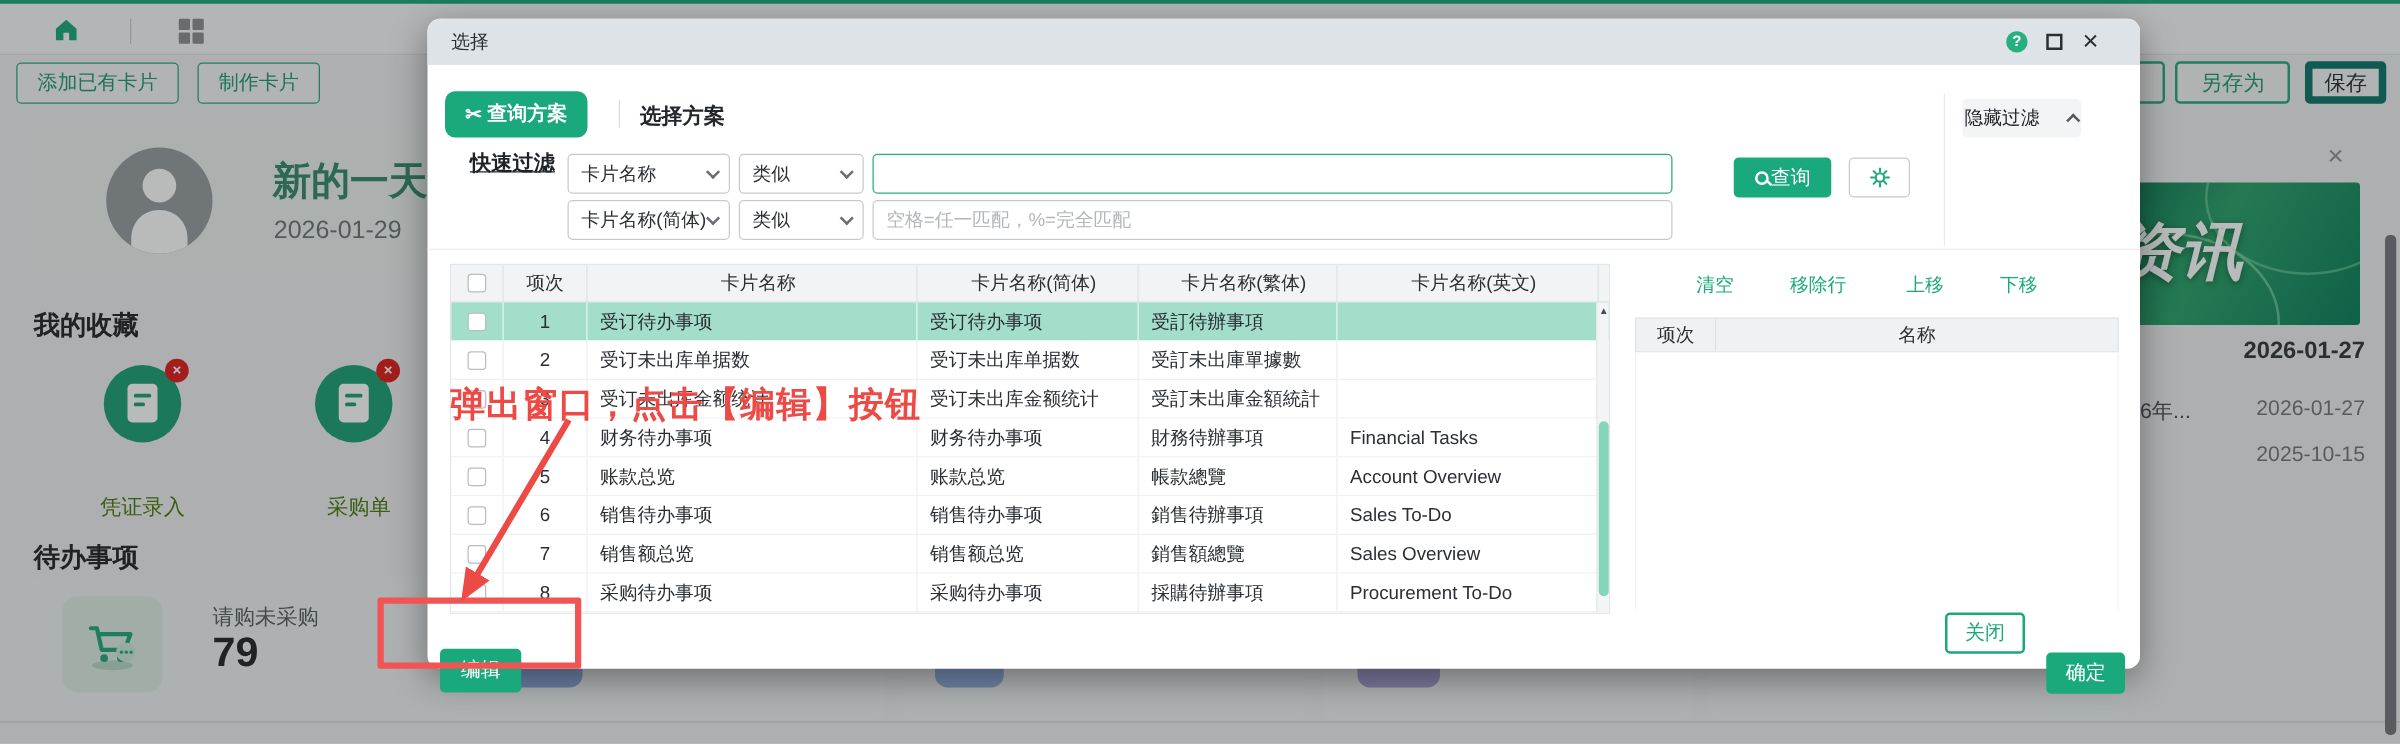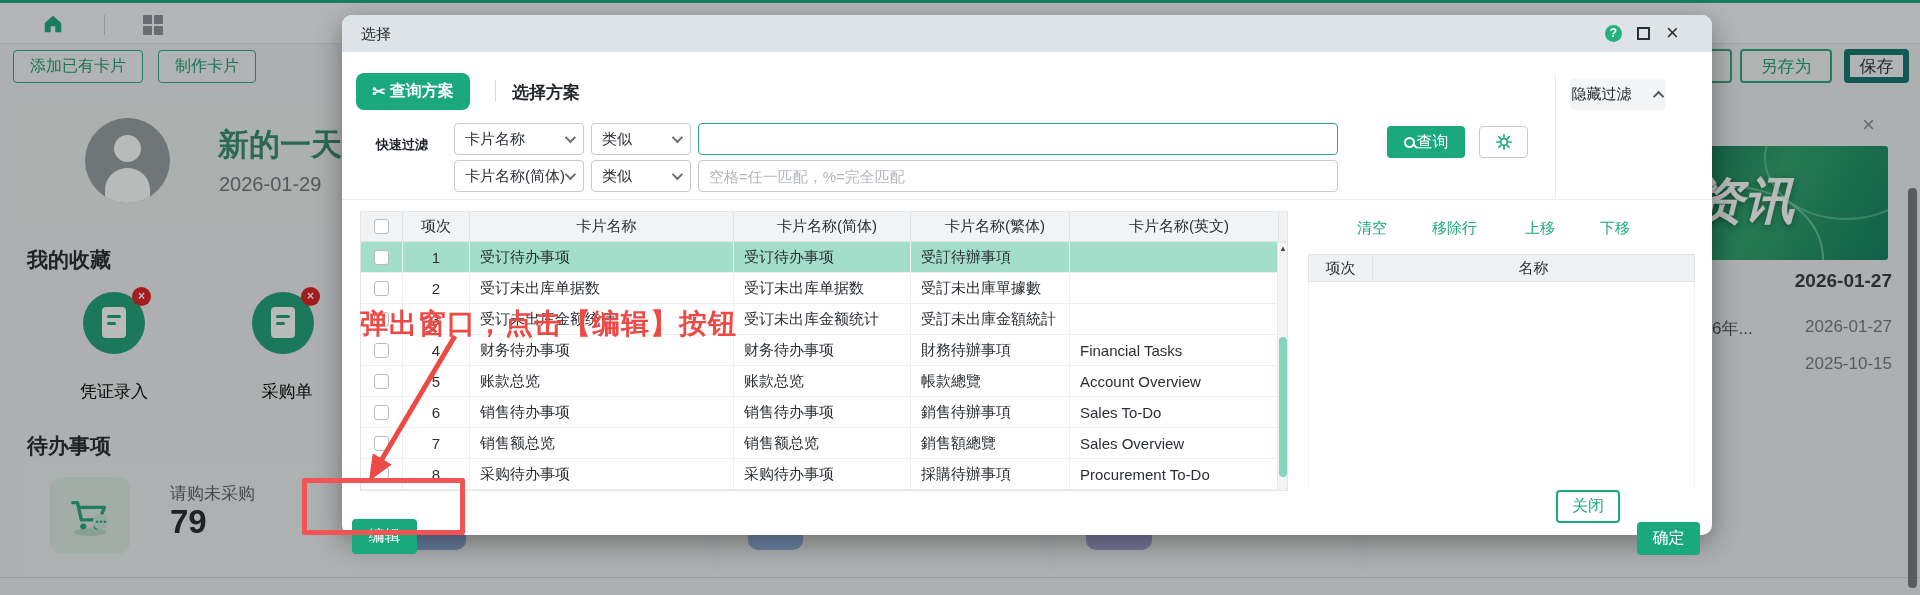--- a/index.html
+++ b/index.html
@@ -24,21 +24,21 @@
   .avatar .head{position:absolute;left:29px;top:17px;width:27px;height:27px;border-radius:50%;background:#fff;}
   .avatar .body{position:absolute;left:20px;top:50px;width:45px;height:40px;border-radius:22px 22px 0 0;background:#fff;}
   .greet-title{left:218px;top:124px;font-size:31px;font-weight:600;color:#358a6d;}
   .greet-date{left:219px;top:173px;font-size:20px;color:#6f7479;}
   .sec-title{font-size:21px;font-weight:bold;color:#23272b;}
   .fav-circle{width:62px;height:62px;border-radius:50%;background:#1fa178;}
   .fav-doc{position:absolute;left:19px;top:15px;width:24px;height:31px;background:#fff;border-radius:4px;}
   .fav-doc::before,.fav-doc::after{content:"";position:absolute;left:5px;height:3px;background:#1fa178;border-radius:2px;}
   .fav-doc::before{top:8px;width:14px;} .fav-doc::after{top:15px;width:9px;}
   .badge-x{position:absolute;right:-6px;top:-5px;width:19px;height:19px;border-radius:50%;background:#e01f1f;color:#fff;font-size:12px;line-height:19px;text-align:center;font-weight:bold;}
-  .fav-label{font-size:17px;color:#000000;text-align:center;}
+  .fav-label{font-size:17px;color:#4d7c0f;text-align:center;margin-top:14px;}
   .todo-card{left:25px;top:462px;width:555px;height:113px;background:#f0f3f2;border-radius:6px;}
   .cart-tile{left:50px;top:477px;width:80px;height:77px;background:#dfece6;border-radius:12px;display:flex;align-items:center;justify-content:center;}
   .todo-label{left:170px;top:482px;font-size:17px;color:#5a5f63;}
   .todo-value{left:170px;top:503px;font-size:33px;font-weight:bold;color:#23272b;}
   .bcard{background:#f0f2f2;border-radius:6px;top:470px;height:105px;}
   .blob{top:505px;height:45px;border-radius:10px;}
   .bnum{top:498px;font-size:36px;font-weight:bold;color:#23272b;}
   .bottom-line{left:0;top:577px;width:1920px;height:1px;background:#d2d5d6;}
   .news-close{left:1862px;top:114px;font-size:22px;color:#8d9296;line-height:22px;}
   .news-img{left:1670px;top:146px;width:218px;height:114px;border-radius:3px;overflow:hidden;
@@ -64,21 +64,21 @@
   .help-icon{left:1263px;top:10px;width:17px;height:17px;border-radius:50%;background:#27b07f;color:#fff;font-size:12px;font-weight:bold;text-align:center;line-height:17px;}
   .max-icon{left:1295px;top:12px;width:13px;height:13px;border:2px solid #2b2f33;}
   .close-icon{left:1324px;top:6px;font-size:22px;color:#2b2f33;line-height:24px;}
   .tab-pill{left:14px;top:58px;width:114px;height:37px;background:var(--green);border-radius:8px;color:#fff;display:flex;align-items:center;justify-content:center;gap:4px;font-size:16px;font-weight:bold;}
   .tab-divider{left:153px;top:65px;width:1px;height:22px;background:#d9dcdf;}
   .tab-plain{left:170px;top:66px;font-size:17px;font-weight:bold;color:#23272b;}
   .hide-filter{left:1228px;top:64px;width:95px;height:31px;background:#f2f4f5;border-radius:4px;display:flex;align-items:center;justify-content:center;gap:24px;font-size:15px;color:#23272b;}
   .chev-up{width:8px;height:8px;border-left:2px solid #55595d;border-top:2px solid #55595d;transform:rotate(45deg) translateY(2px);}
   .chev-dn{width:8px;height:8px;border-right:2px solid #6a6e72;border-bottom:2px solid #6a6e72;transform:rotate(45deg) translateY(-2px);}
   .f-vline{left:1213px;top:60px;width:1px;height:122px;background:#e7e9eb;}
-  .f-label{left:34px;top:121px;font-size:13px;font-weight:bold;color:#1f2329;}
+  .f-label{left:34px;top:104px;font-size:17px;font-weight:bold;color:#1f2329;text-decoration:underline;}
   .selbox{height:32px;border:1px solid var(--bd);border-radius:4px;background:#fff;display:flex;align-items:center;padding:0 10px;font-size:15px;color:#2b2f33;}
   .selbox .grow{flex:1;}
   .f-input{height:32px;border:1px solid var(--bd);border-radius:4px;font-size:15px;padding:0 10px;color:#2b2f33;outline:none;font-family:"Liberation Sans",sans-serif;}
   .f-input.green{border:1px solid #2bab85;}
   .f-input::placeholder{color:#b3b7bb;}
   .search-btn{left:1045px;top:111px;width:78px;height:32px;background:var(--green);border-radius:4px;color:#fff;font-size:16px;display:flex;align-items:center;justify-content:center;gap:2px;}
   .mag{width:11px;height:11px;border:2px solid #fff;border-radius:50%;position:relative;}
   .mag::after{content:"";position:absolute;width:6px;height:2px;background:#fff;transform:rotate(45deg);right:-5px;bottom:-1px;}
   .gear-btn{left:1137px;top:111px;width:49px;height:32px;border:1px solid var(--bd);border-radius:4px;background:#fff;display:flex;align-items:center;justify-content:center;}
   .f-sep{left:0;top:184px;width:100%;height:1px;background:#e9ebed;}

